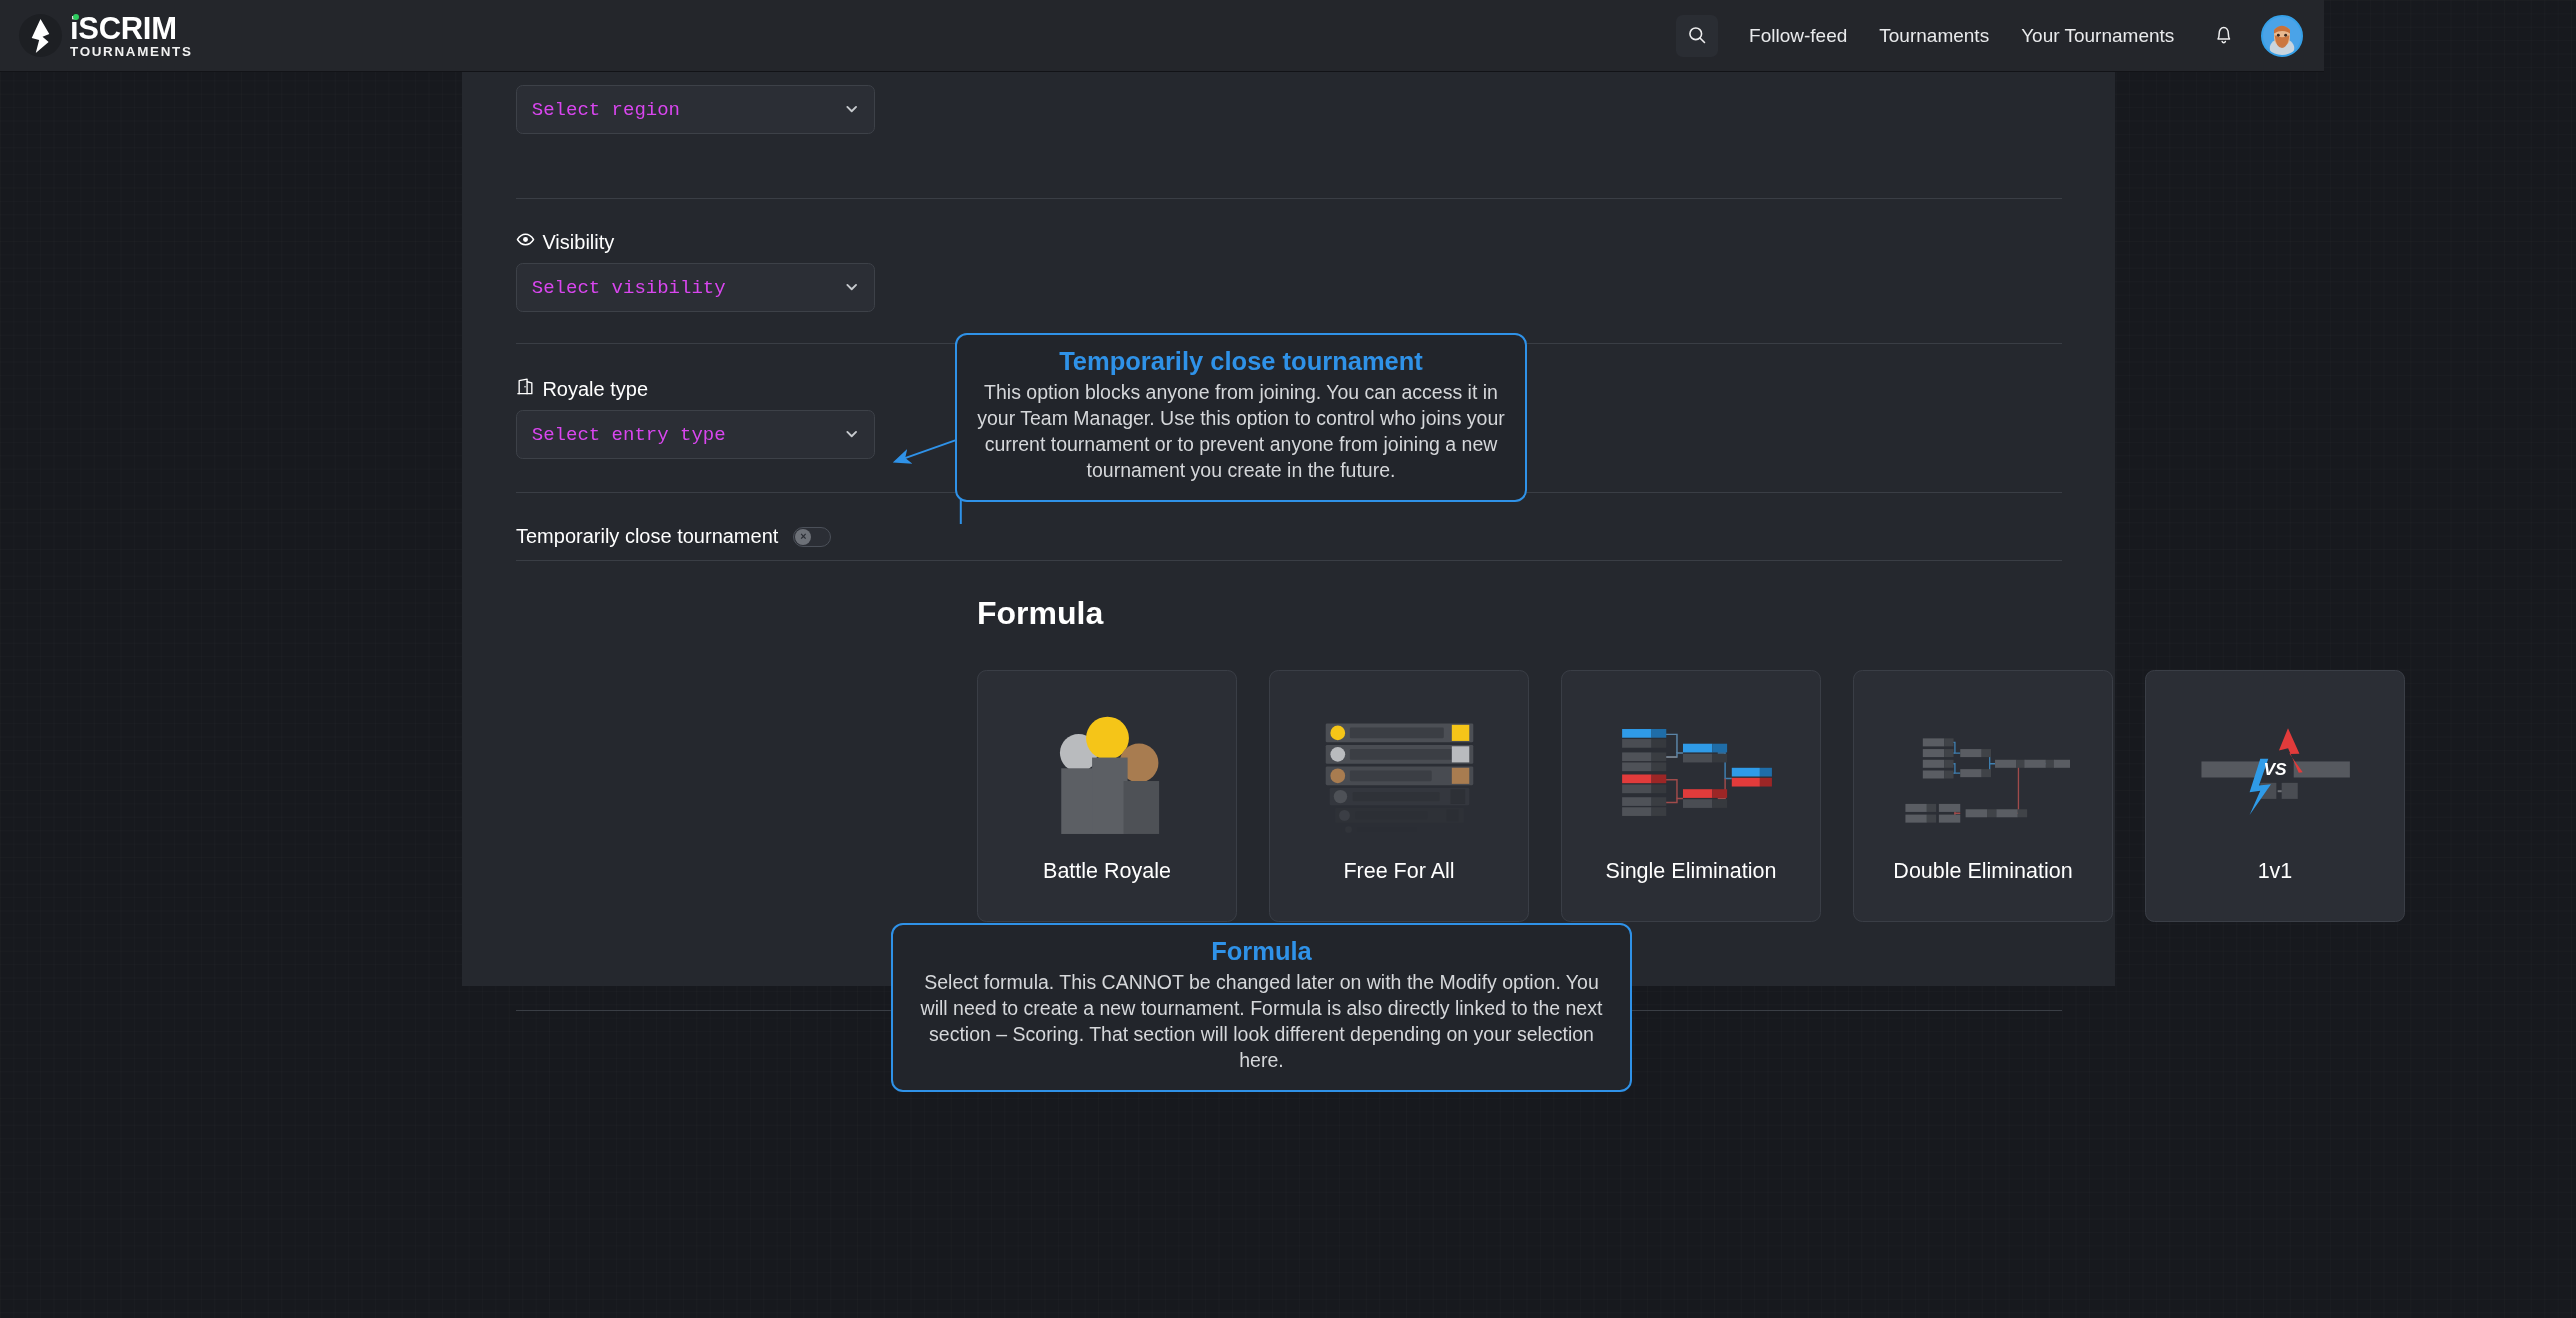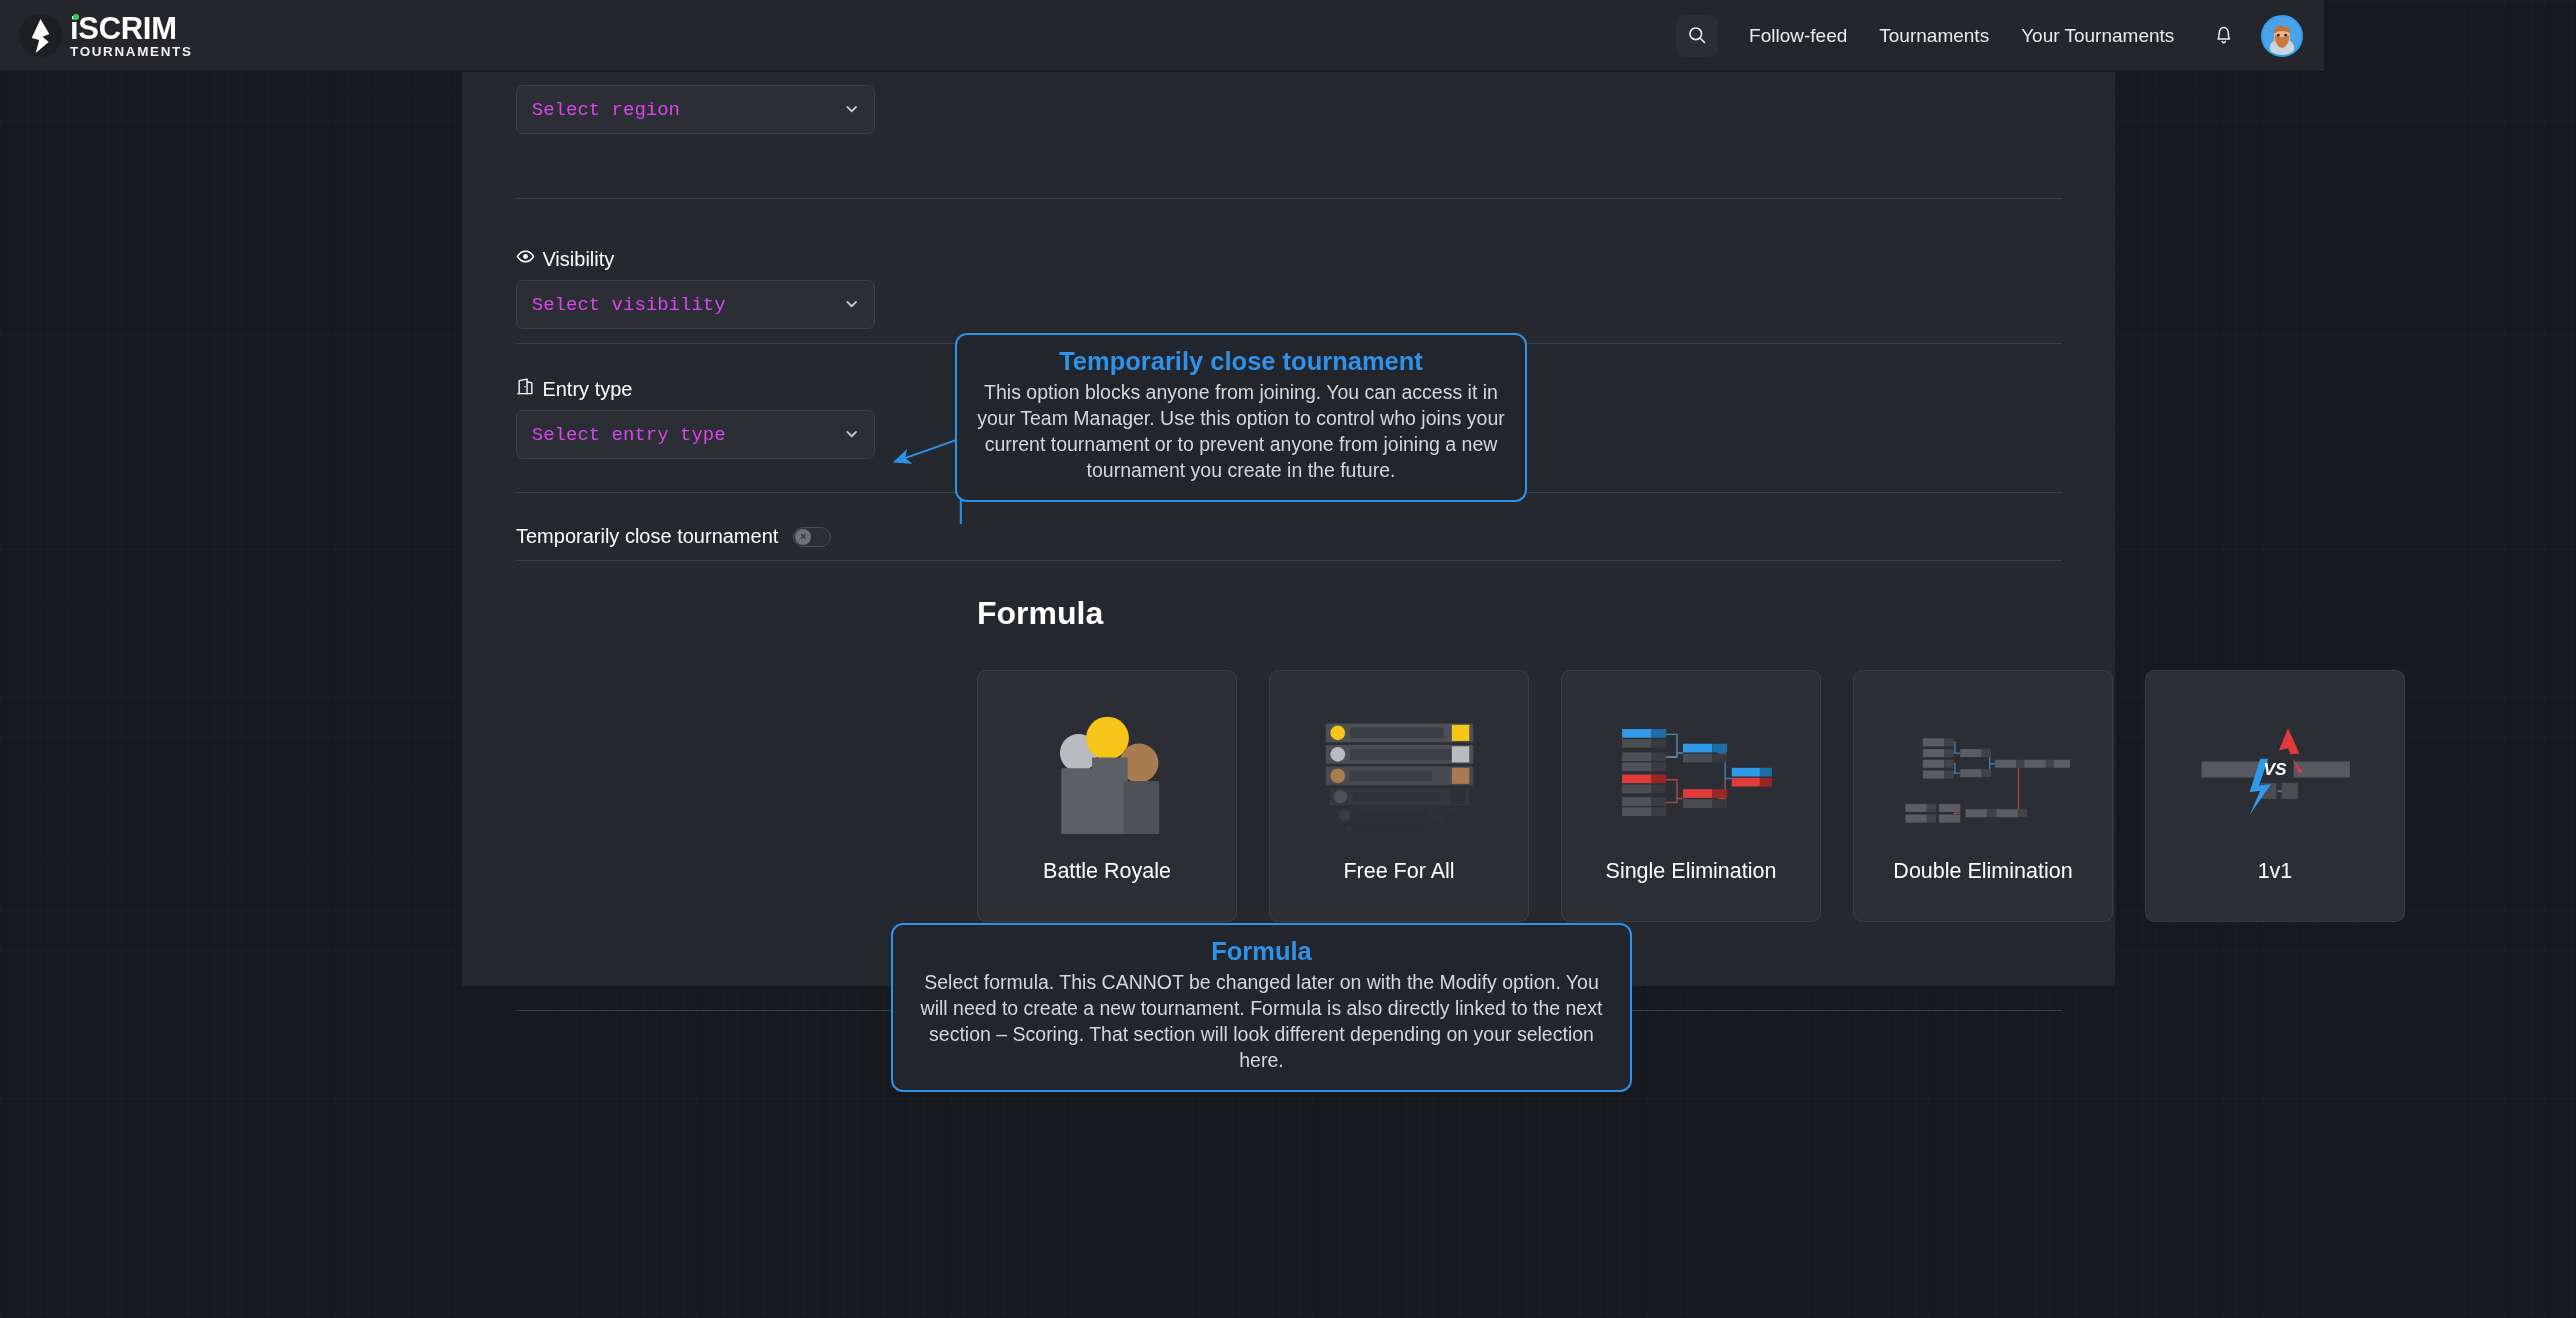--- a/index.html
+++ b/index.html
@@ -246,21 +246,21 @@
       <span class="chev">
         <svg width="17.4" height="17.4" viewBox="0 0 24 24" fill="none" stroke="#c7cace" stroke-width="2.6" stroke-linecap="round" stroke-linejoin="round">
           <polyline points="6,9.5 12,15.5 18,9.5"></polyline>
         </svg>
       </span>
     </div>
   </div>
 
   <div class="divider" style="top:126px;"></div>
 
-  <div class="field-row" style="top:175px;">
+  <div class="field-row" style="top:158px;">
     <div class="field-label">
       <span>
         <svg width="19" height="19" viewBox="0 0 24 24" fill="none" stroke="#ffffff" stroke-width="1.8" stroke-linecap="round" stroke-linejoin="round">
           <path d="M1.8 12 S6 5.4 12 5.4 S22.2 12 22.2 12 S18 18.6 12 18.6 S1.8 12 1.8 12 Z"></path>
           <circle cx="12" cy="12" r="3.1" fill="#ffffff" stroke="none"></circle>
         </svg>
       </span>
       <span>Visibility</span>
     </div>
     <div class="select-box">
@@ -277,21 +277,21 @@
 
   <div class="field-row" style="top:305px;">
     <div class="field-label">
       <span>
         <svg width="19" height="19" viewBox="0 0 24 24" fill="none" stroke="#ffffff" stroke-width="1.7" stroke-linecap="round" stroke-linejoin="round">
           <path d="M4 21 L4 4.6 L14 2.6 L14 21"></path>
           <path d="M14 6 L20 7.4 L20 21 L2.4 21"></path>
           <circle cx="11.4" cy="12.4" r="1" fill="#ffffff" stroke="none"></circle>
         </svg>
       </span>
-      <span>Entry type</span>
+      <span>Royale type</span>
     </div>
     <div class="select-box">
       <span class="select-placeholder">Select entry type</span>
       <span class="chev">
         <svg width="17.4" height="17.4" viewBox="0 0 24 24" fill="none" stroke="#c7cace" stroke-width="2.6" stroke-linecap="round" stroke-linejoin="round">
           <polyline points="6,9.5 12,15.5 18,9.5"></polyline>
         </svg>
       </span>
     </div>
   </div>

